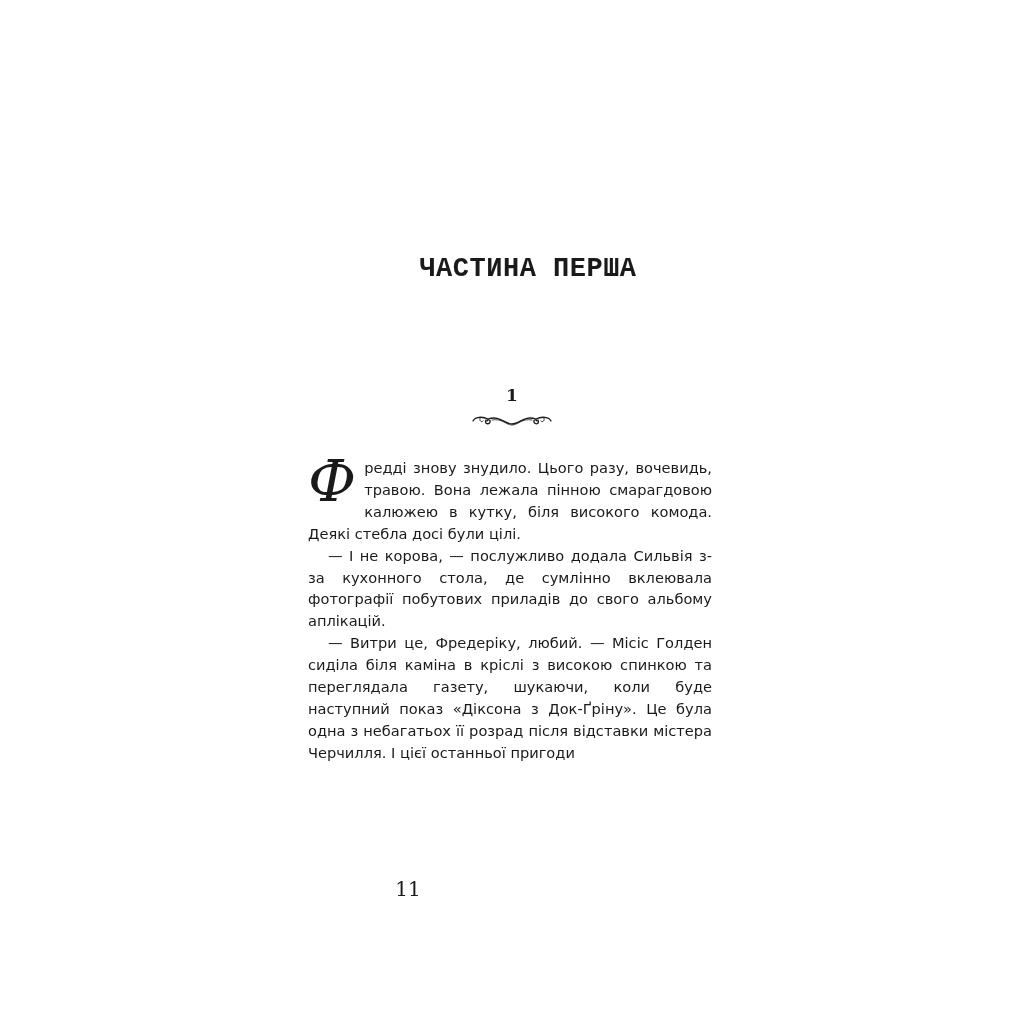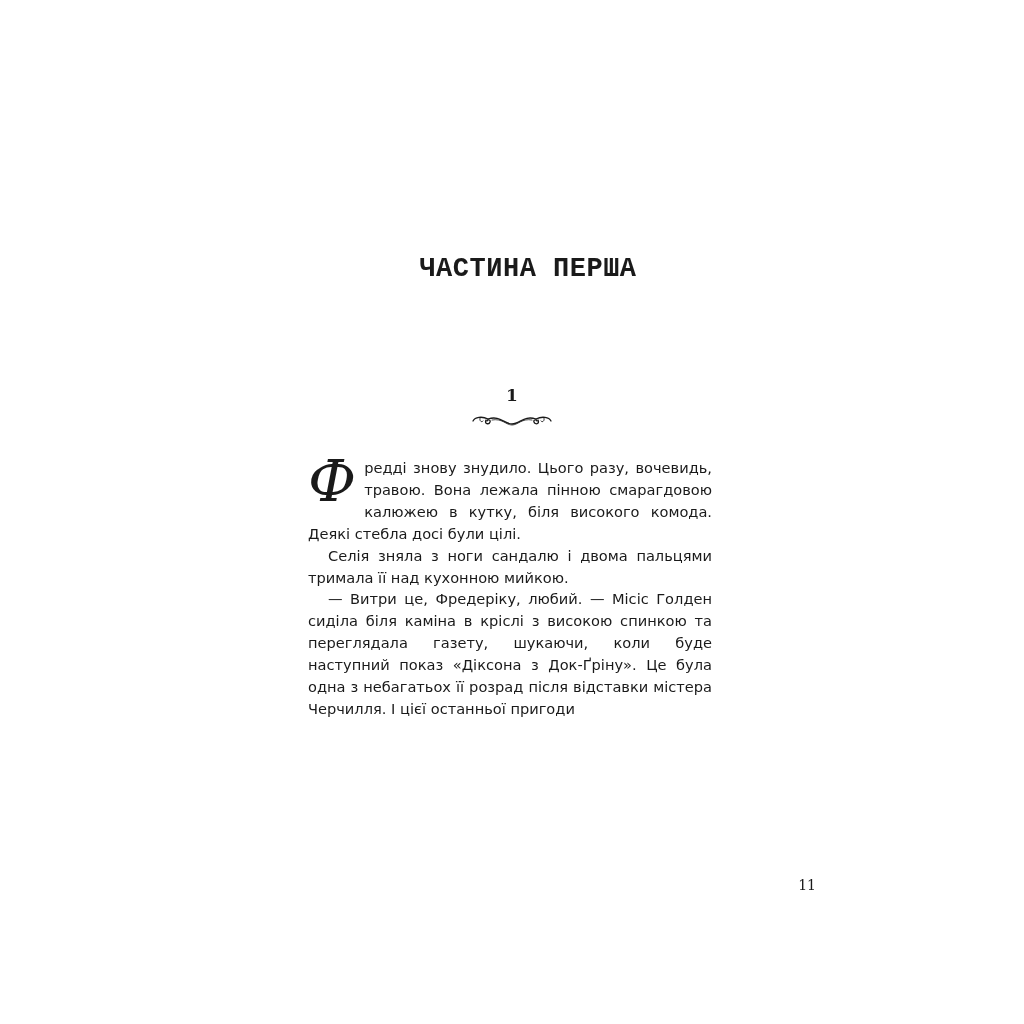--- a/index.html
+++ b/index.html
@@ -82,23 +82,23 @@
     }
     em {
       font-family: "DejaVu Serif", serif;
       font-style: italic;
     }
     .page-number {
       position: absolute;
       left: 0;
       width: 816px;
       top: 877px;
-      text-align: right;
+      text-align: center;
       font-family: "DejaVu Serif", serif;
-      font-size: 14px;
+      font-size: 20px;
       color: #1a1a1a;
     }
   </style>
 </head>
 <body>
 
 <div class="page">
 
   <div class="part-title">ЧАСТИНА ПЕРША</div>
 
@@ -117,23 +117,23 @@
       <path d="M66 7 C 72 4, 79 5, 81 9"></path>
       <path d="M68 8 C 70 12, 65 13, 64 10 C 63 8, 66 7, 67 9"></path>
       <path d="M74 6 C 75 9, 72 11, 71 9" stroke-width="0.9"></path>
     </g>
   </svg>
 
   <div class="text-block">
     <p class="para first"><span class="dropcap">Ф</span><span>редді знову знудило. Цього разу, вочевидь, травою. Вона лежала пінною смарагдовою калюжею в кутку, біля високого комода. Деякі стебла досі були цілі.</span></p>
 
 
+    <p class="para"><span>— І не корова, — послужливо додала Сильвія з-за кухонного стола, де сумлінно вклеювала фотографії побутових приладів до свого альбому аплікацій.</span></p>
 
 
-    <p class="para"><span>Селія зняла з ноги сандалю і двома пальцями тримала її над кухонною мийкою.</span></p>
 
 
     <p class="para"><span>— Витри це, Фредеріку, любий. — Місіс Голден сиділа біля каміна в кріслі з високою спинкою та переглядала газету, шукаючи, коли буде наступний показ «Діксона з Док-Ґріну». Це була одна з небагатьох її розрад після відставки містера Черчилля. І цієї останньої пригоди</span></p>
   </div>
 
   <div class="page-number">11</div>
 
 </div>
 
 </body></html>

